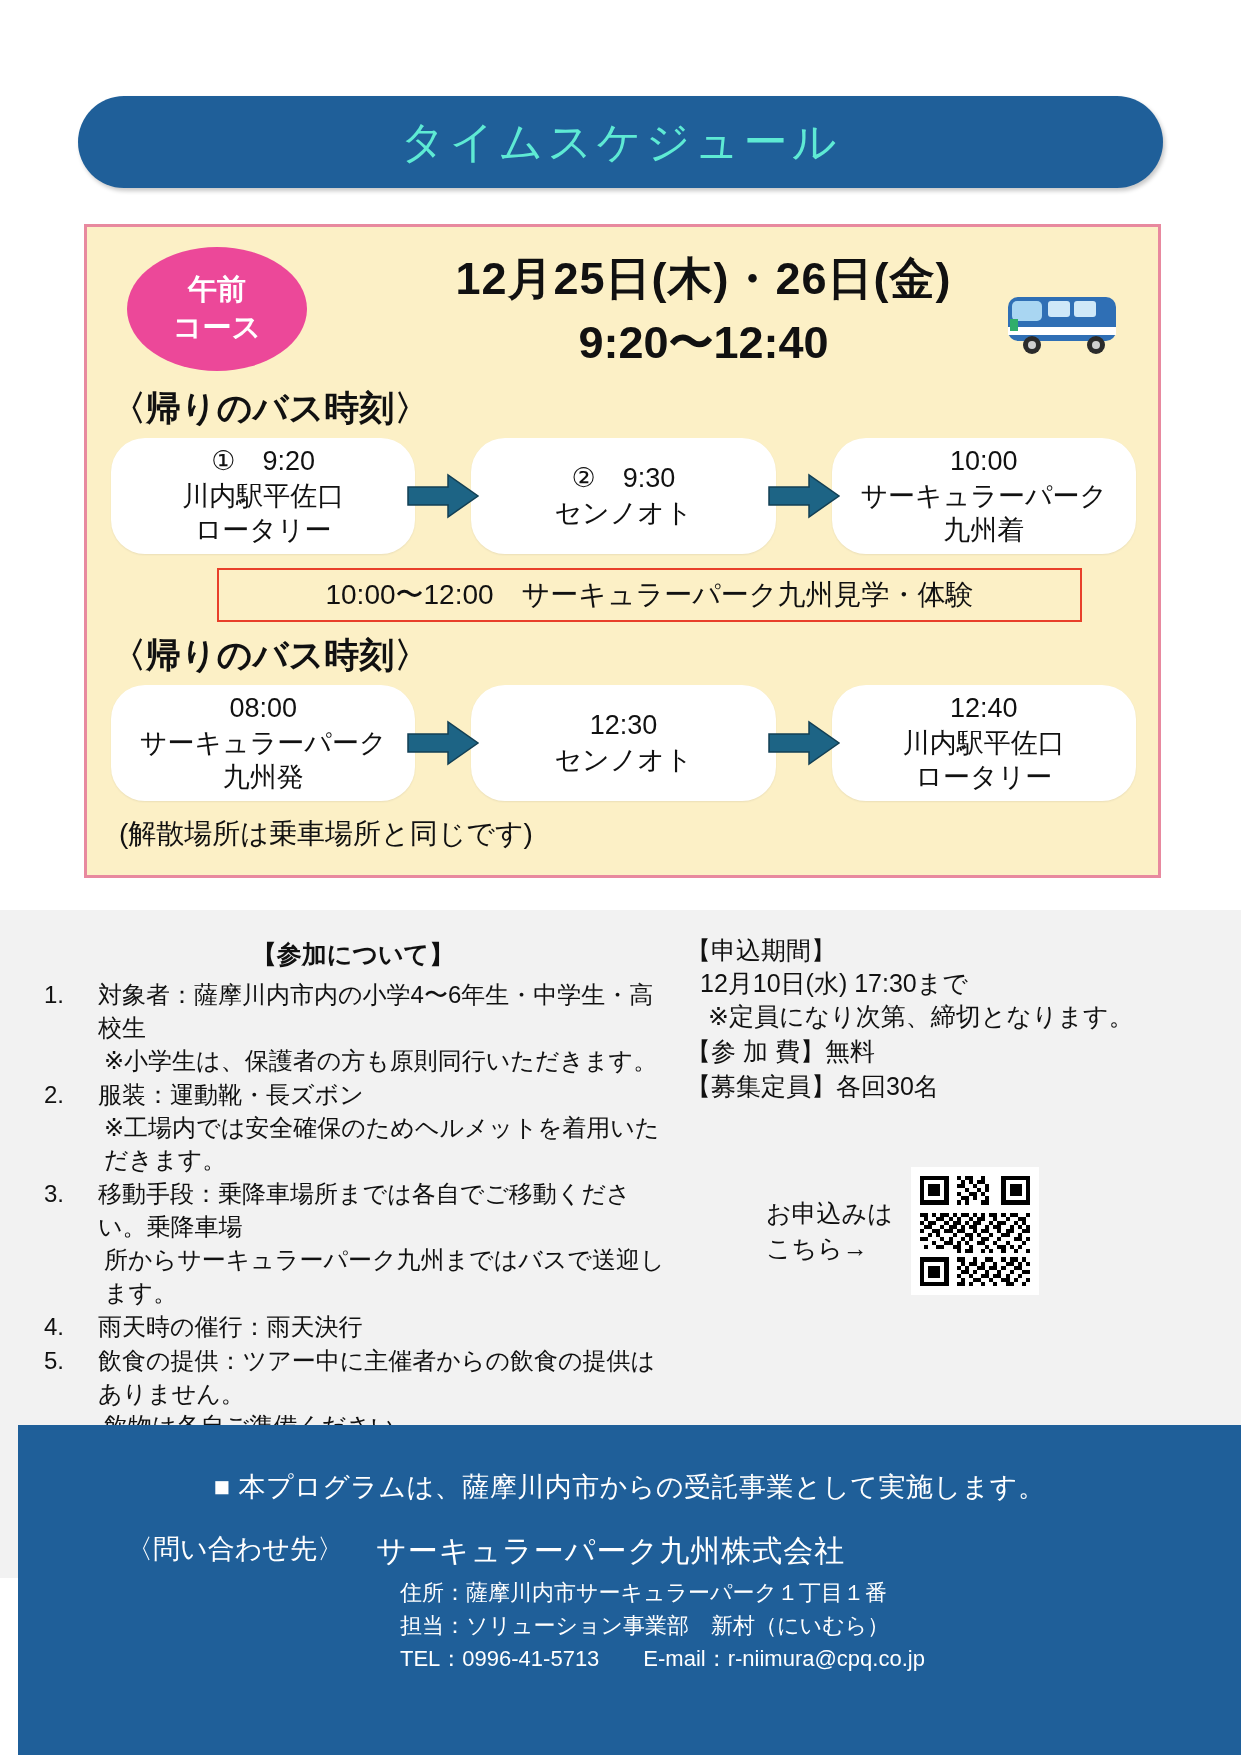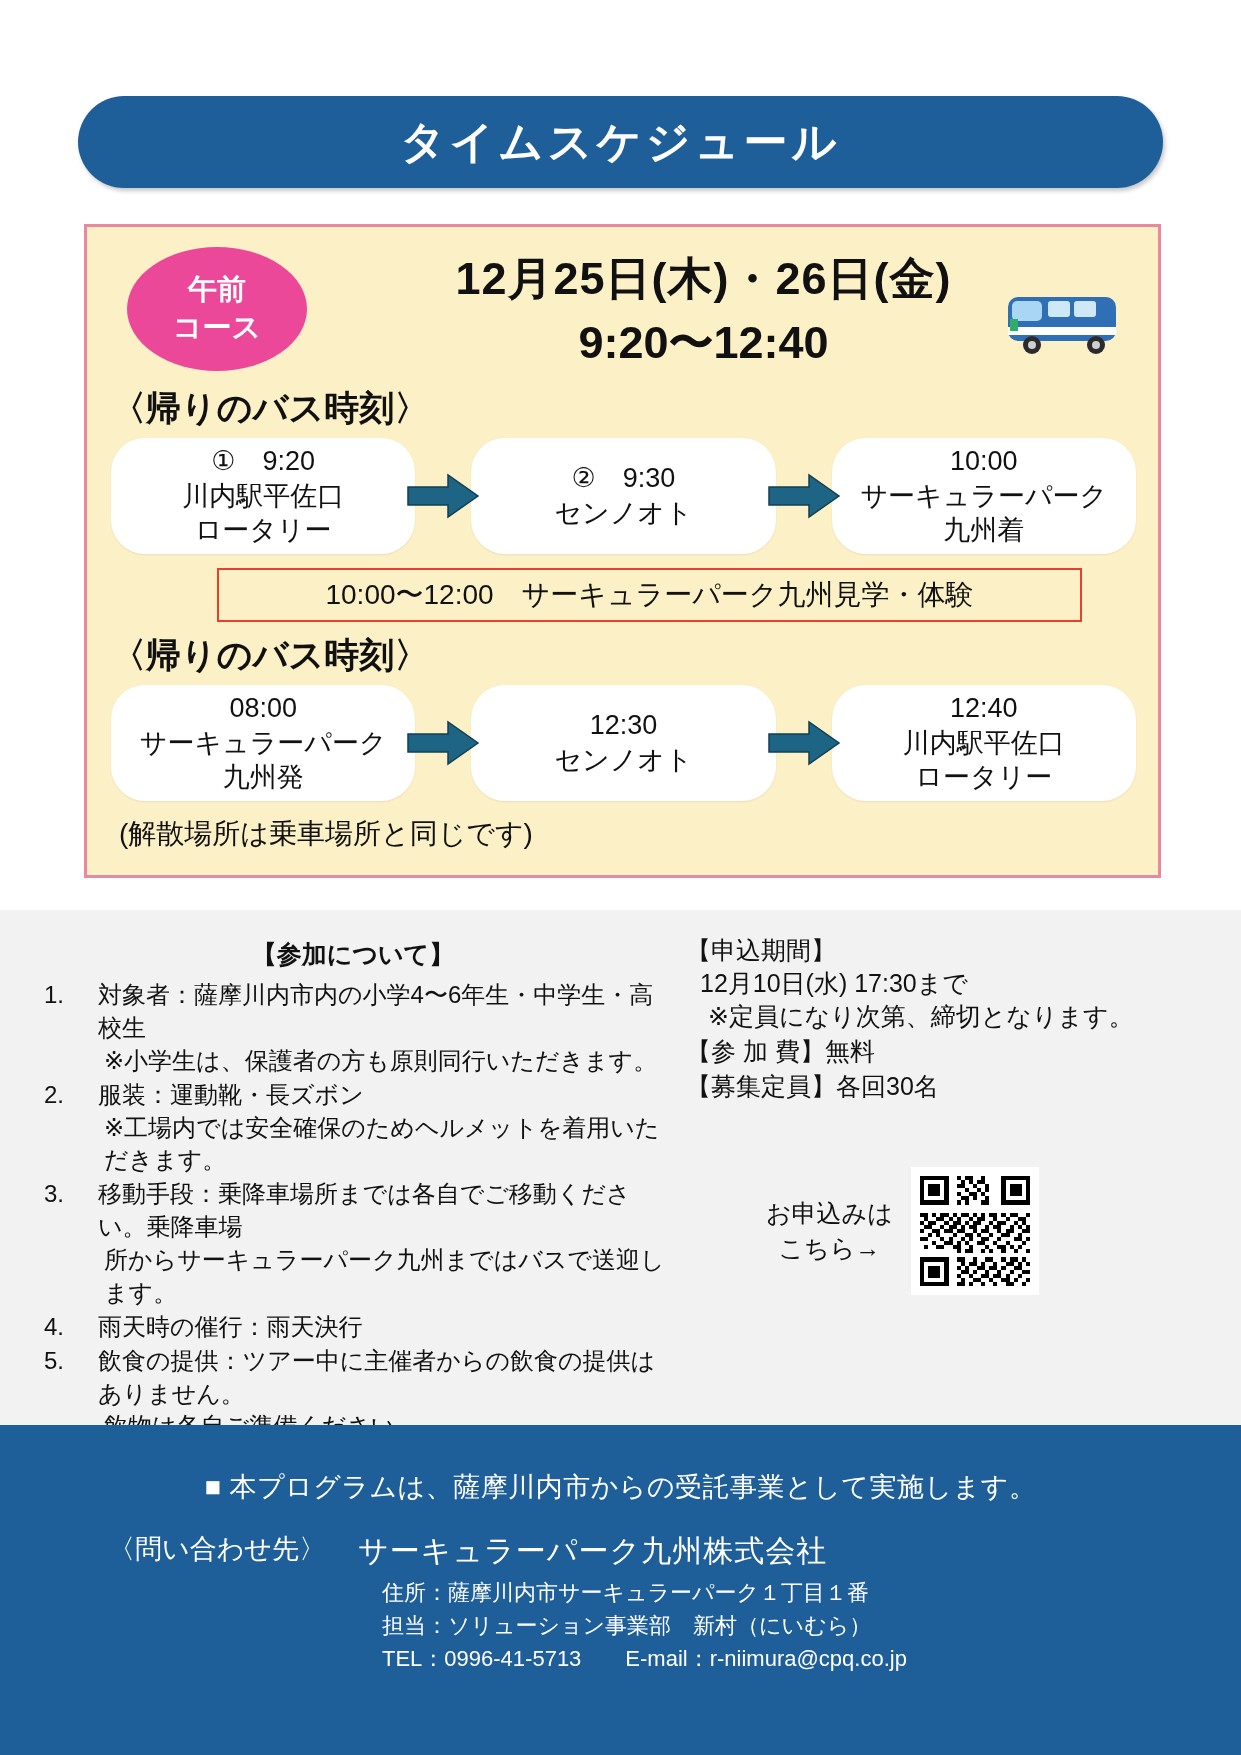--- a/index.html
+++ b/index.html
@@ -15,21 +15,21 @@
   
   .title-wrap{padding:96px 78px 0 78px;}
   .title-pill{
     background:#1f5f99;
     border-radius:54px;
     height:92px;
     display:flex;align-items:center;justify-content:center;
     box-shadow:2px 3px 4px rgba(0,0,0,.22);
   }
   .title-pill .t{
-    color:#ffffff;font-size:44px;font-weight:bold;letter-spacing:4px;
+    color:#5eead4;font-size:44px;font-weight:normal;letter-spacing:4px;
   }
 
   
   .panel-wrap{padding:36px 80px 0 84px;}
   .panel{
     background:#fcf0c6;
     border:3px solid #e8899f;
     padding:16px 18px 22px 18px;
     position:relative;
   }
@@ -121,29 +121,29 @@
   ol.plist li .body{flex:1;margin-left:30px;}
   ol.plist li .body .sub{display:block;padding-left:6px;}
 
   .rtitle{font-size:25px;margin:2px 0 0 0;}
   .rline{font-size:25px;margin:0 0 0 14px;}
   .rline2{font-size:25px;margin:0 0 0 22px;}
 
   .qr-area{
     display:flex;align-items:center;margin-top:64px;padding-left:80px;
   }
-  .qr-label{font-size:25px;line-height:1.4;text-align:center;margin-right:18px;}
+  .qr-label{font-size:25px;line-height:1.4;text-align:left;margin-right:18px;}
   .qr-box{
     width:118px;height:118px;background:#fff;padding:5px;
     display:block;
   }
 
   
   .footer{
-    position:absolute;left:0;right:0;bottom:0;height:330px;
+    position:absolute;left:18px;right:0;bottom:0;height:330px;
     background:#1f5f99;color:#fff;
   }
   .f-line1{
     text-align:center;font-size:27px;padding-top:44px;letter-spacing:.5px;
   }
   .f-body{margin-top:26px;padding-left:108px;display:flex;align-items:flex-start;}
   .f-contact{font-size:27px;flex:0 0 250px;}
   .f-right{font-size:27px;}
   .f-company{font-size:30px;margin-bottom:4px;letter-spacing:1px;}
   .f-det{font-size:22px;line-height:1.5;padding-left:24px;}

